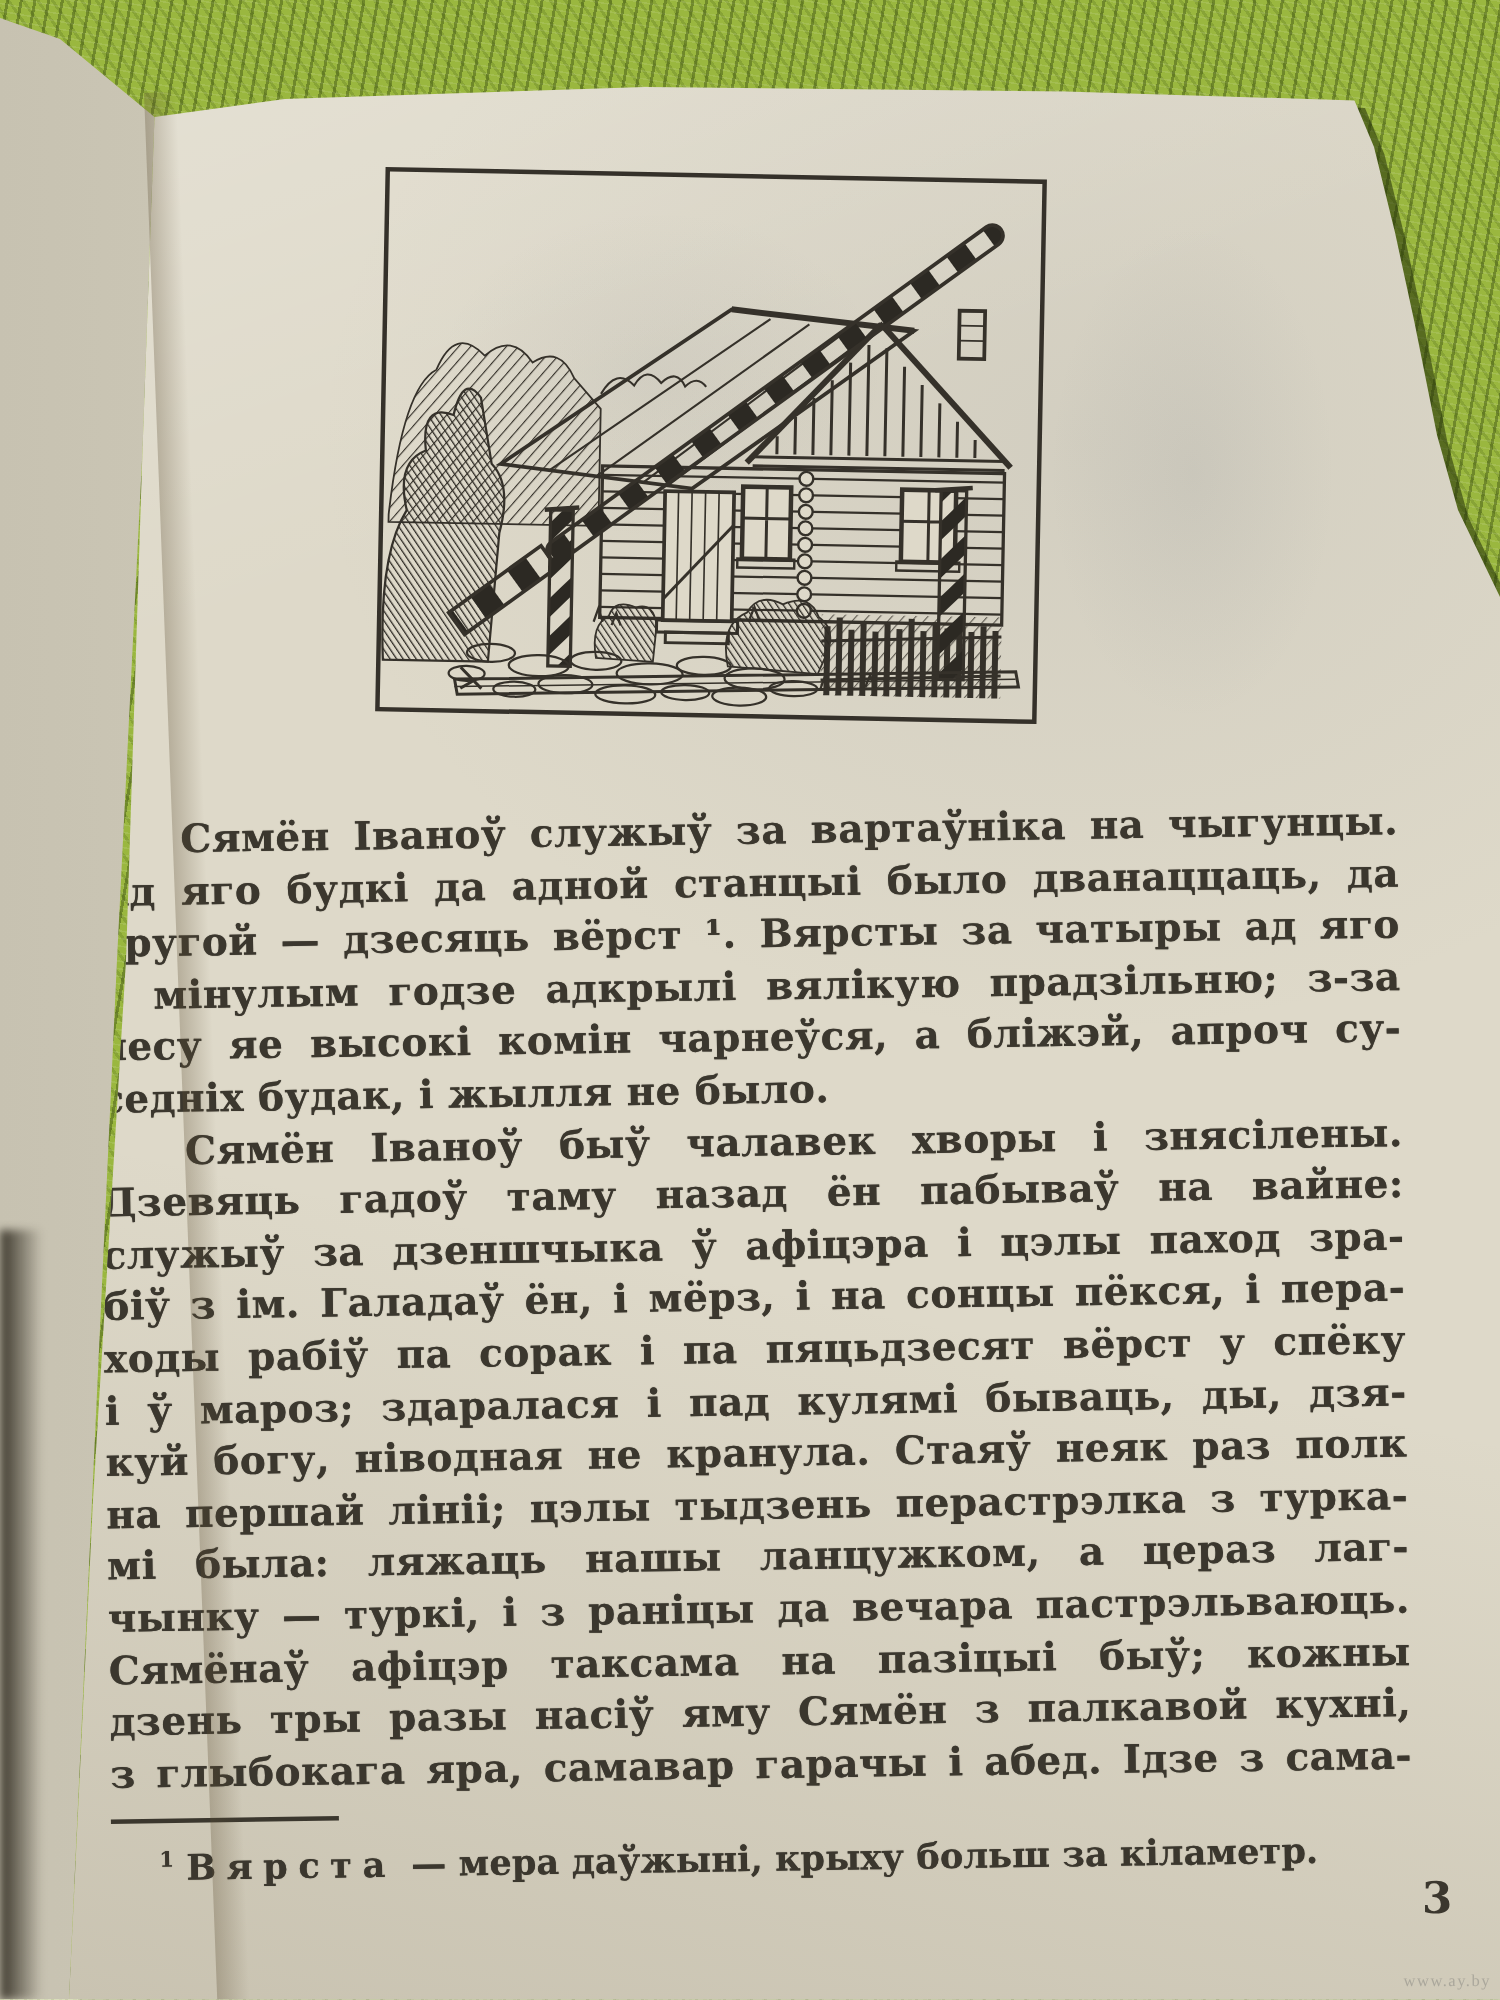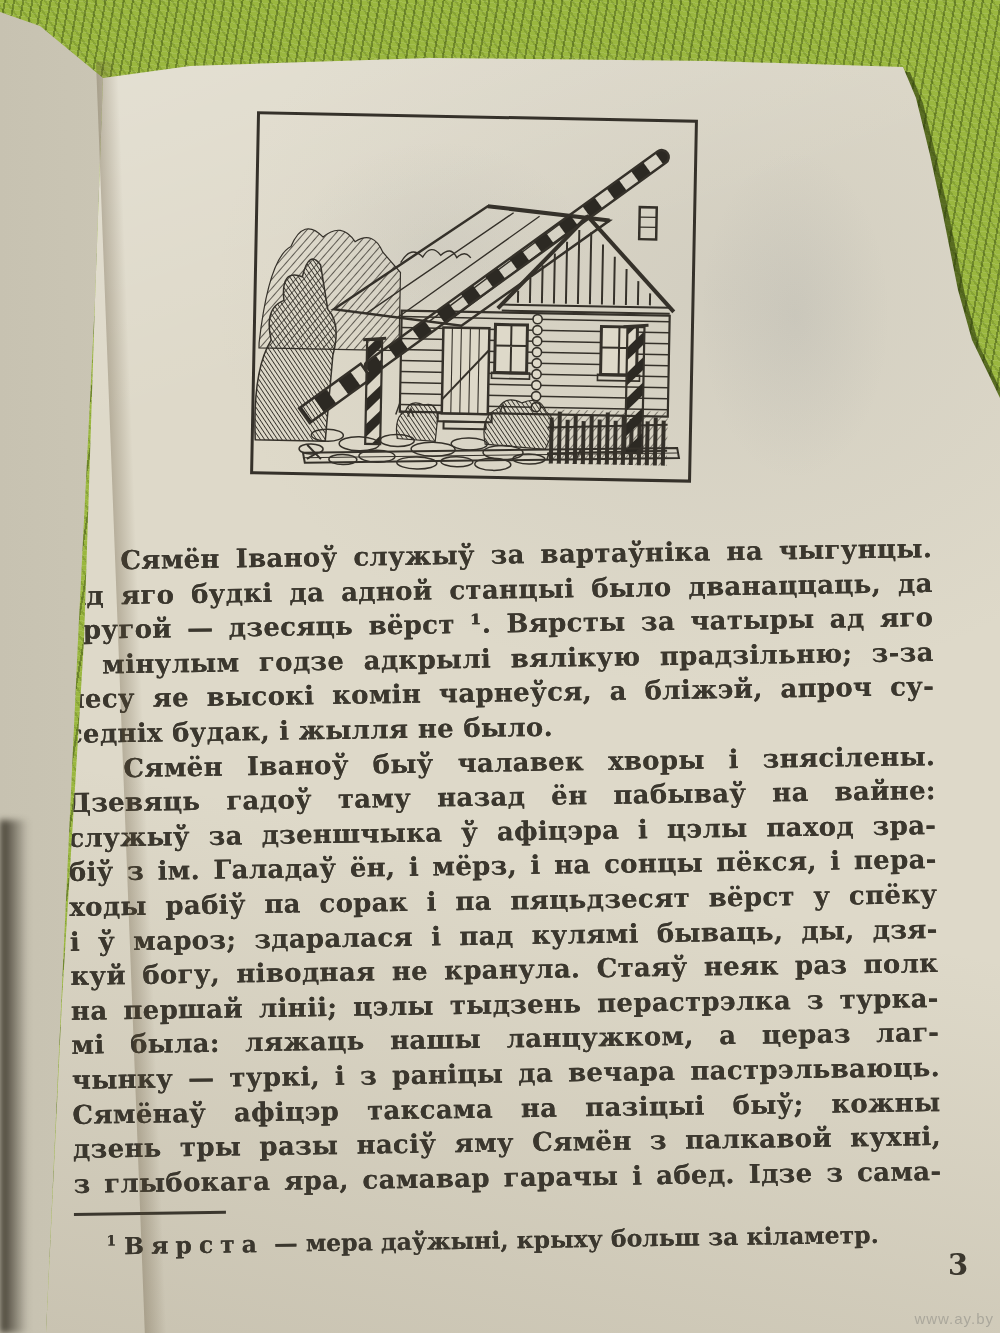--- a/index.html
+++ b/index.html
@@ -65,22 +65,22 @@
   .footnote{
     font-size:23.5px;line-height:30px;font-weight:bold;margin-left:32px;
     text-shadow:0 0 .5px rgba(59,55,46,.85);
   }
   .footnote sup{font-size:14px;margin-right:8px;}
   .footnote .term{letter-spacing:7px;margin-right:2px;}
   .page-num{
     position:absolute;left:948px;top:1248px;font-size:29px;font-weight:bold;color:#3b372e;
   }
   .watermark{
-    position:absolute;right:6px;bottom:6px;font-family:Liberation Sans, sans-serif;
-    font-size:15px;color:rgba(125,125,120,.45);letter-spacing:1px;text-align:center;
+    position:absolute;right:6px;bottom:6px;font-family:Liberation Serif, serif;
+    font-size:11px;color:rgba(125,125,120,.45);letter-spacing:1px;text-align:center;
   }
 </style>
 </head>
 <body>
 
 <div class="photo">
   <div class="page-shadow"></div>
   <div class="left-page"></div>
   <div class="gutter-dark"></div>
 

